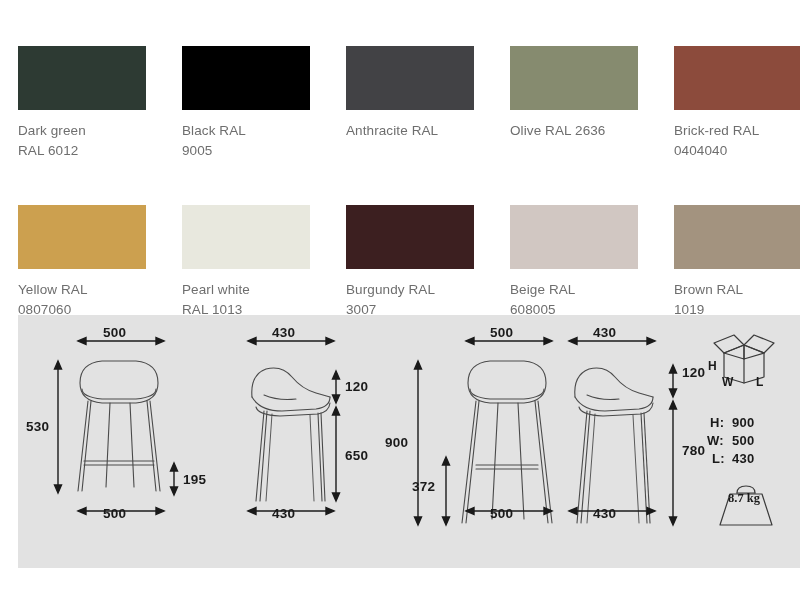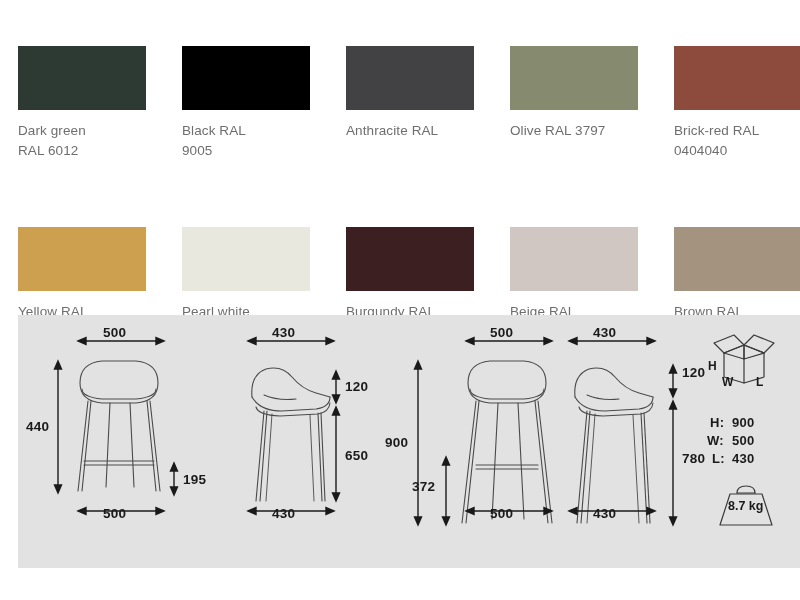--- a/index.html
+++ b/index.html
@@ -27,21 +27,21 @@
     display: block;
   }
   .swatch-name {
     margin-top: 11px;
     font-size: 13.5px;
     line-height: 20px;
     color: #6e6e6e;
     letter-spacing: 0.1px;
     width: 140px;
   }
-  .swatch-row-2 { margin-top: 66px; }
+  .swatch-row-2 { margin-top: 44px; }
 
   
   .dim-panel {
     position: absolute;
     left: 18px; top: 315px;
     width: 800px; height: 253px;
     background: #e2e2e2;
   }
   .dim-panel-inner {
     position: relative;
@@ -105,21 +105,21 @@
     <div class="swatch-cell">
       <span class="swatch-chip" style="background:#424245"></span>
       <div class="swatch-name">
         <div>Anthracite RAL</div>
       </div>
     </div>
 
     <div class="swatch-cell">
       <span class="swatch-chip" style="background:#868B6F"></span>
       <div class="swatch-name">
-        <div>Olive RAL 3797</div>
+        <div>Olive RAL 2636</div>
         <div></div>
       </div>
     </div>
 
     <div class="swatch-cell">
       <span class="swatch-chip" style="background:#8C4B3C"></span>
       <div class="swatch-name">
         <div>Brick-red RAL</div>
         <div>0404040</div>
       </div>
@@ -198,21 +198,21 @@
       </svg>
       <span class="dim-text" style="left:85px; top:10px;">500</span>
 
       <svg style="position:absolute; left:34px; top:46px;" width="12" height="132">
         <g stroke="#1a1a1a" stroke-width="1.4" fill="#1a1a1a">
           <line x1="6" y1="2" x2="6" y2="130"></line>
           <polygon points="6,0 2.5,8 9.5,8"></polygon>
           <polygon points="6,132 2.5,124 9.5,124"></polygon>
         </g>
       </svg>
-      <span class="dim-text" style="left:8px; top:104px;">440</span>
+      <span class="dim-text" style="left:8px; top:104px;">530</span>
 
       <svg style="position:absolute; left:150px; top:148px;" width="12" height="32">
         <g stroke="#1a1a1a" stroke-width="1.4" fill="#1a1a1a">
           <line x1="6" y1="2" x2="6" y2="30"></line>
           <polygon points="6,0 2.5,8 9.5,8"></polygon>
           <polygon points="6,32 2.5,24 9.5,24"></polygon>
         </g>
       </svg>
       <span class="dim-text" style="left:165px; top:157px;">195</span>
 
@@ -376,21 +376,21 @@
       </svg>
       <span class="dim-text" style="left:129px; top:50px;">120</span>
 
       <svg style="position:absolute; left:114px; top:86px;" width="12" height="124">
         <g stroke="#1a1a1a" stroke-width="1.4" fill="#1a1a1a">
           <line x1="6" y1="2" x2="6" y2="122"></line>
           <polygon points="6,0 2.5,8 9.5,8"></polygon>
           <polygon points="6,124 2.5,116 9.5,116"></polygon>
         </g>
       </svg>
-      <span class="dim-text" style="left:129px; top:136px;text-align:center;">780</span>
+      <span class="dim-text" style="left:129px; top:128px;text-align:center;">780</span>
 
       <svg style="position:absolute; left:16px; top:190px;" width="86" height="12">
         <g stroke="#1a1a1a" stroke-width="1.4" fill="#1a1a1a">
           <line x1="2" y1="6" x2="84" y2="6"></line>
           <polygon points="0,6 8,2.5 8,9.5"></polygon>
           <polygon points="86,6 78,2.5 78,9.5"></polygon>
         </g>
       </svg>
       <span class="dim-text" style="left:40px; top:191px;">430</span>
     </div>
@@ -422,19 +422,19 @@
       <span class="spec-text" style="left:22px; top:136px;">L:</span>
       <span class="spec-text" style="left:42px; top:136px;">430</span>
 
       <svg style="position:absolute; left:14px; top:168px;" width="84" height="46" viewBox="0 0 84 46">
         <g stroke="#3a3a3a" stroke-width="1.2" fill="none" stroke-linejoin="round" stroke-linecap="round">
           <path d="M33 10 Q33 3 42 3 Q51 3 51 10"></path>
           <path d="M33 10 L51 10"></path>
           <path d="M26 11 L58 11 L68 42 L16 42 Z"></path>
         </g>
       </svg>
-      <span class="weight-text" style="left:38px; top:184px;">8.7 kg</span>
+      <span class="weight-text" style="left:38px; top:176px;font-family:Liberation Serif, serif;">8.7 kg</span>
     </div>
 
    </div>
   </div>
 
 </div>
 
 </body></html>

